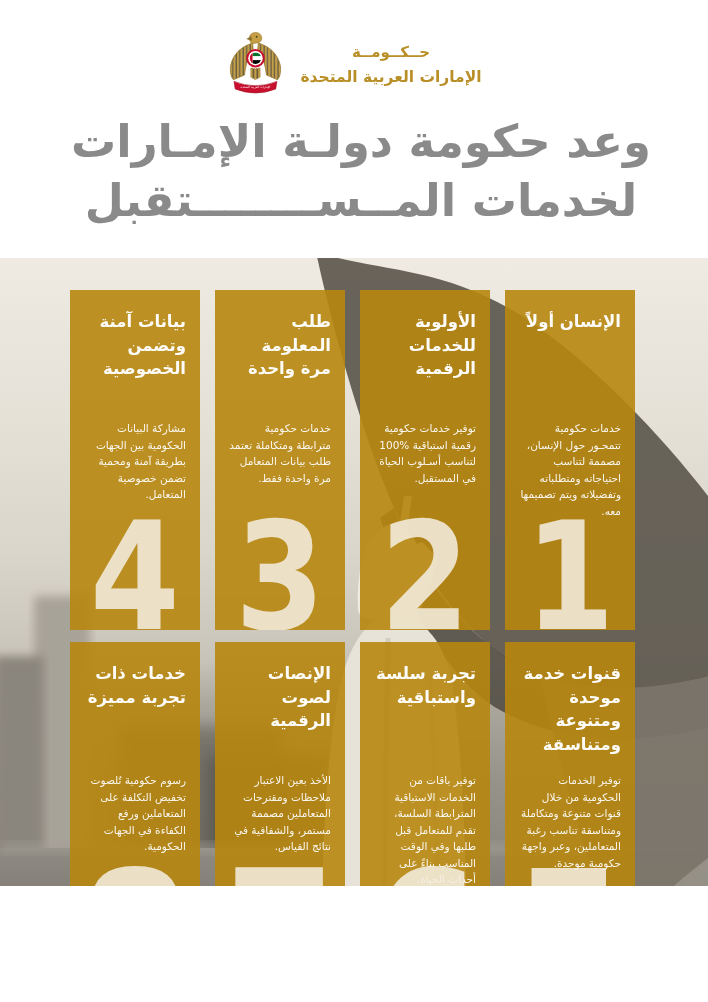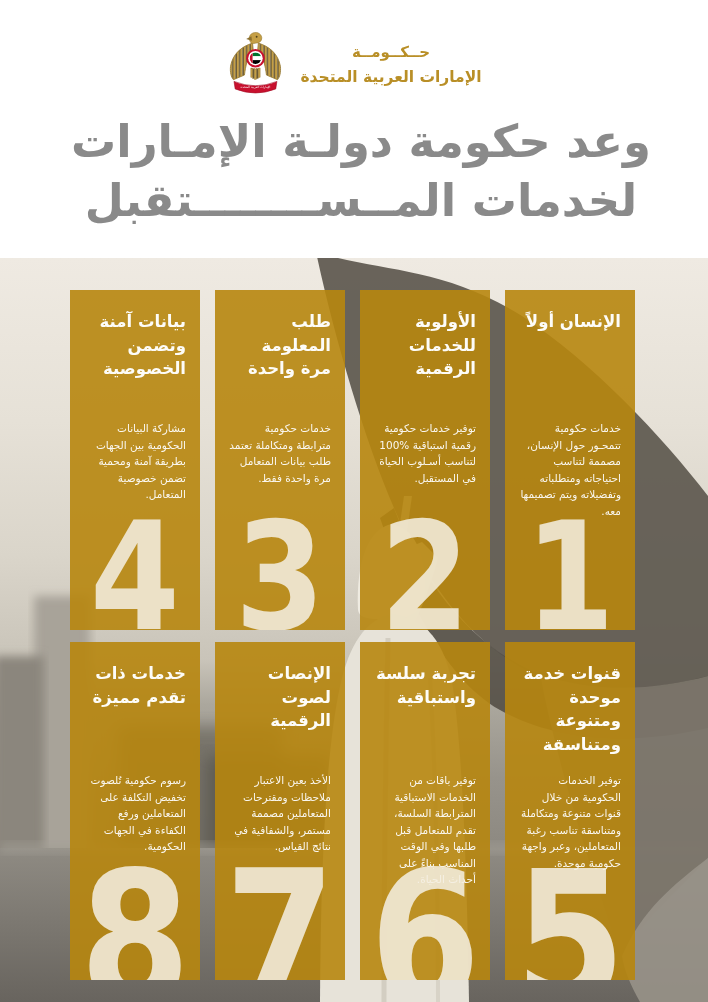--- a/index.html
+++ b/index.html
@@ -1,17 +1,17 @@
 <!DOCTYPE html>
 <html lang="ar"><head>
 <meta charset="utf-8">
 <style>
   html,body { margin:0; padding:0; background:#ffffff; }
   .poster {
-    position:relative; width:708px; height:1002px; overflow:hidden;
+    position:relative; width:708px; height:886px; overflow:hidden;
     background:#ffffff; font-family:"DejaVu Sans", sans-serif;
   }
 
   
   .header { position:absolute; top:0; left:0; width:708px; height:258px; background:#ffffff; }
   .logo { position:absolute; top:24px; left:50%; transform:translateX(-50%);
           display:flex; align-items:center; gap:16px; }
   .logo-emblem { width:58px; height:80px; display:block; }
   .logo-text { direction:rtl; text-align:center; color:#B98F27; }
   .logo-text-line1 { font-size:15px; font-weight:700; letter-spacing:1px; }
@@ -210,20 +210,20 @@
         <div class="card-number">6</div>
       </section>
 
       <section class="card row2">
         <h2 class="card-title">الإنصات لصوت الرقمية</h2>
         <p class="card-desc">الأخذ بعين الاعتبار ملاحظات ومقترحات المتعاملين مصممة مستمر، والشفافية في نتائج القياس.</p>
         <div class="card-number">7</div>
       </section>
 
       <section class="card row2">
-        <h2 class="card-title">خدمات ذات تقدم مميزة</h2>
+        <h2 class="card-title">خدمات ذات تجربة مميزة</h2>
         <p class="card-desc">رسوم حكومية تُلصوت تخفيض التكلفة على المتعاملين ورفع الكفاءة في الجهات الحكومية.</p>
         <div class="card-number">8</div>
       </section>
 
     </div>
   </div>
 </div>
 
 </body></html>

